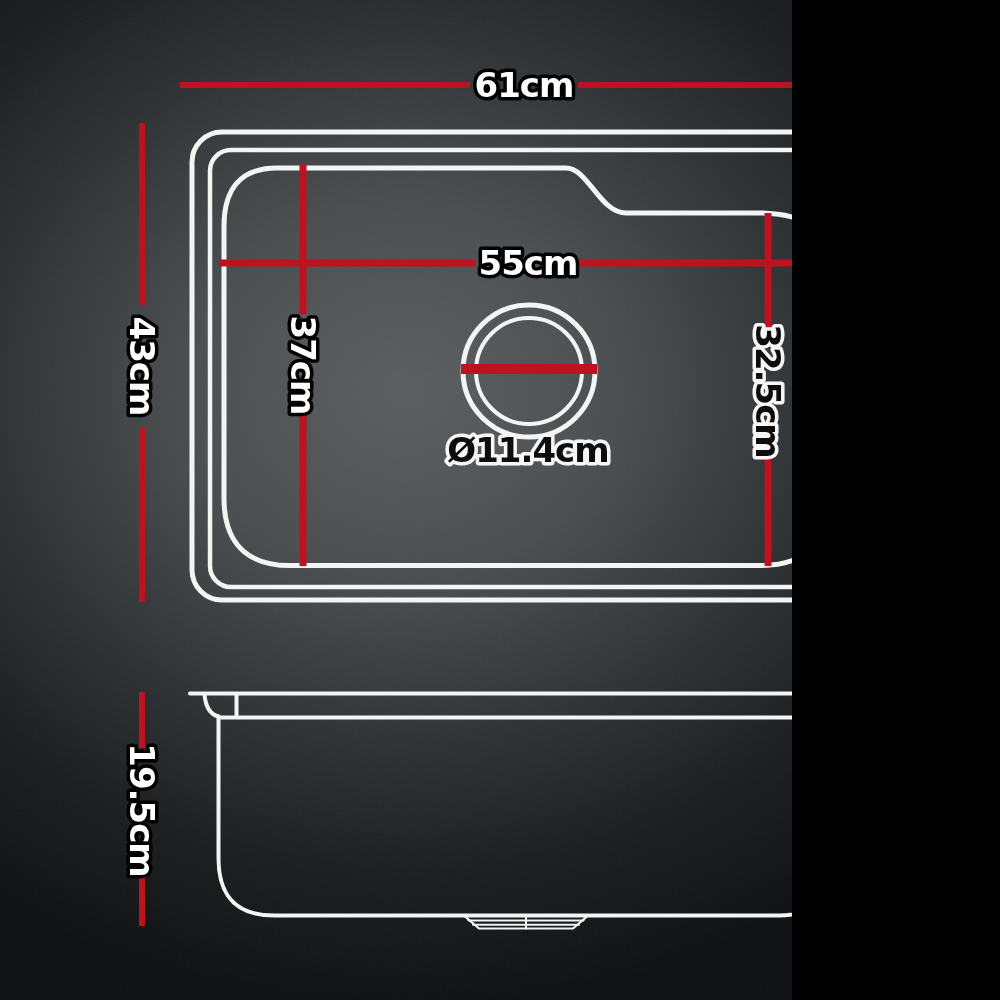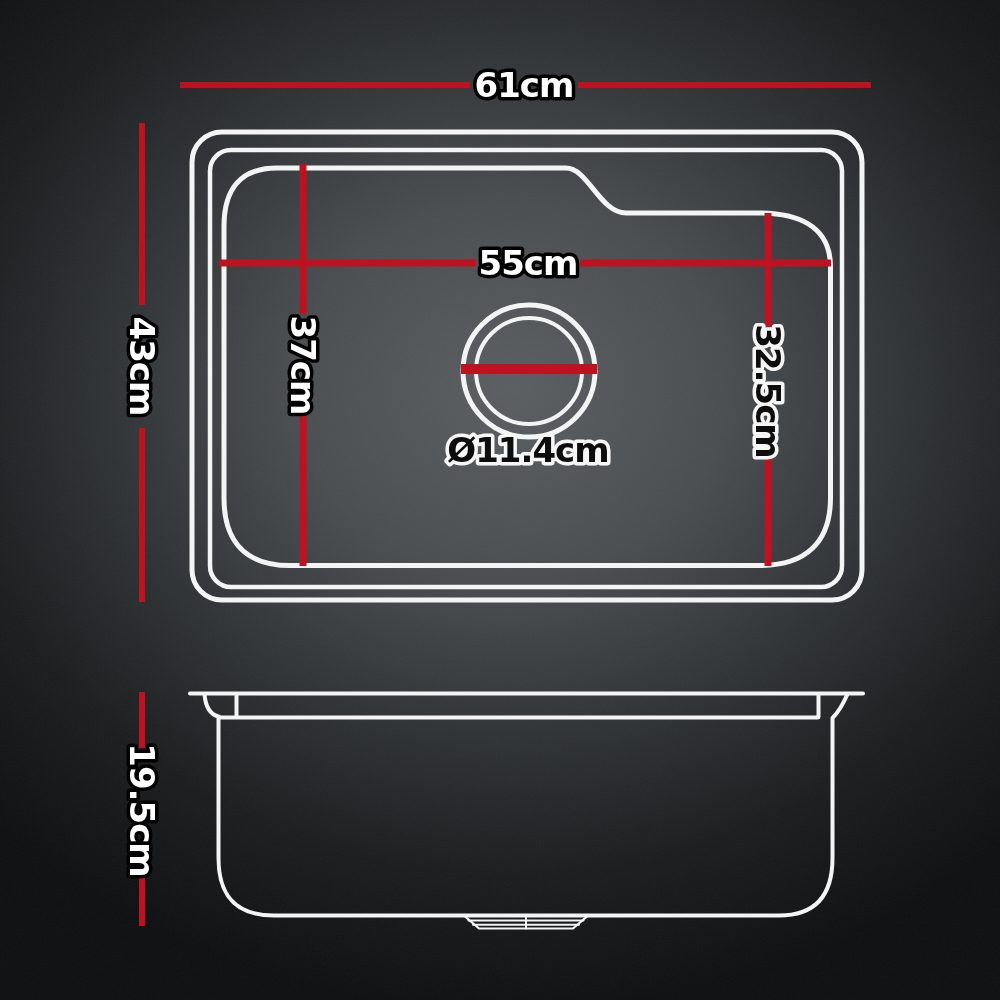--- a/index.html
+++ b/index.html
@@ -1,18 +1,18 @@
 <!DOCTYPE html>
 <html style="--dimension-line: #bf1220; --outline: #f3f4f4; --background-center: #5b5e60; --background-edge: #0d0f11; --label-light-fill: #ffffff; --label-light-outline: #000000; --label-dark-fill: #0d0d0d; --label-dark-outline: #f6f6f6;"><head>
 <meta charset="utf-8">
 <style>
   html,body{margin:0;padding:0;background:#000;}
   .stage{
     position:relative;
-    width:1000px;height:1000px;
+    width:792px;height:1000px;
     overflow:hidden;
     background:
       radial-gradient(720px 620px at 51% 39%,
         var(--background-center,#5b5e60) 0%,
         #4a4d4f 30%,
         #303335 55%,
         #1a1c1e 78%,
         var(--background-edge,#0d0f11) 100%);
   }
   svg{position:absolute;inset:0;display:block;}

